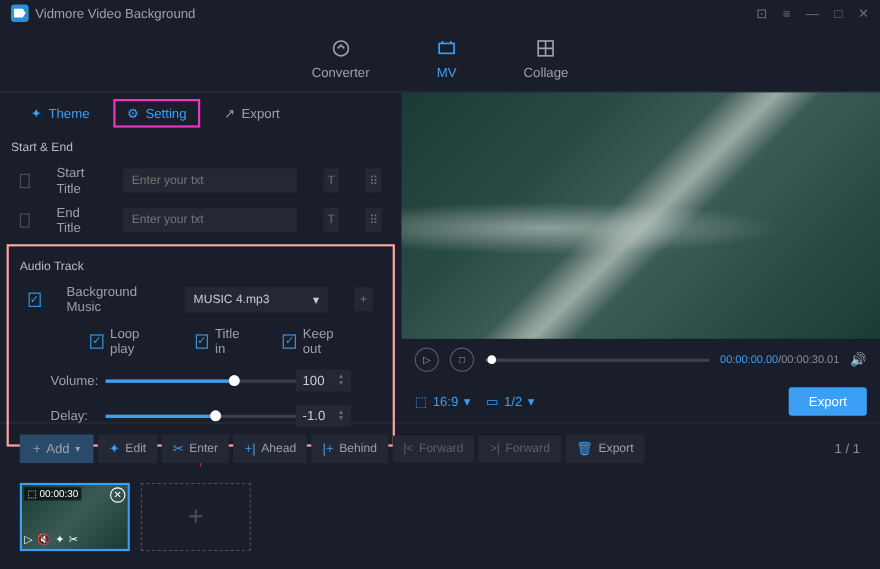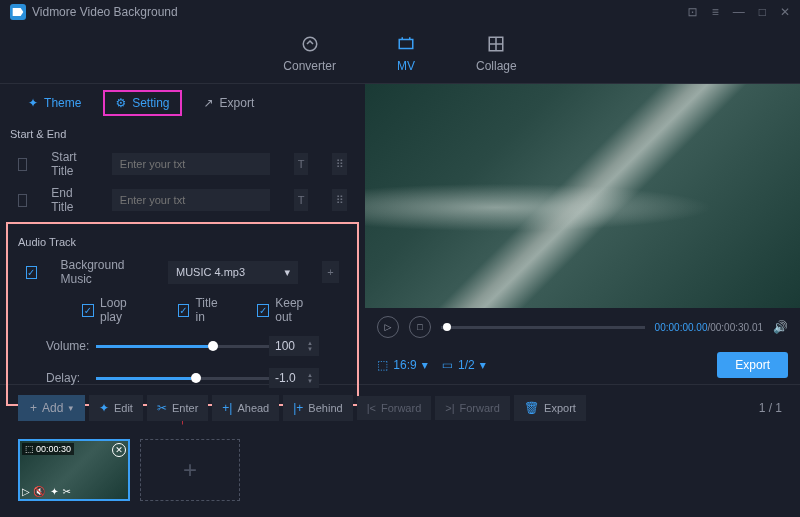--- a/index.html
+++ b/index.html
@@ -49,21 +49,21 @@
 .time-txt .dur{color:#8a8f9d;}
 .ratio-bar{background:#1a1e2a;padding:6px 12px;display:flex;align-items:center;gap:14px;}
 .ratio-item{display:flex;align-items:center;gap:5px;color:#3a9ff5;cursor:pointer;}
 .export-btn{margin-left:auto;background:#3a9ff5;color:#fff;padding:6px 18px;border-radius:3px;cursor:pointer;}
 .toolbar{display:flex;padding:10px 18px;gap:4px;border-top:1px solid #2a2e3a;align-items:center;}
 .tool-btn{background:#232834;padding:6px 10px;display:flex;align-items:center;gap:5px;cursor:pointer;font-size:11px;color:#9ba0ae;}
 .tool-btn .ic{color:#3a9ff5;font-size:12px;}
 .add-btn{background:#2a4a6a;padding:6px 12px;display:flex;align-items:center;gap:5px;cursor:pointer;}
 .page-count{margin-left:auto;color:#8a8f9d;}
 .clips{display:flex;padding:8px 18px;gap:10px;}
-.clip{width:112px;height:62px;position:relative;border:2px solid #3a9ff5;background:linear-gradient(135deg,#1a3a35,#3a5a55,#1a3a35);cursor:pointer;padding-left:12px;}
+.clip{width:100px;height:62px;position:relative;border:2px solid #3a9ff5;background:linear-gradient(135deg,#1a3a35,#3a5a55,#1a3a35);cursor:pointer;padding-left:12px;}
 .clip-time{position:absolute;top:2px;left:2px;background:rgba(0,0,0,0.6);color:#fff;font-size:9px;padding:1px 3px;}
 .clip-close{position:absolute;top:2px;right:2px;width:14px;height:14px;border:1px solid #fff;border-radius:50%;color:#fff;font-size:9px;display:flex;align-items:center;justify-content:center;}
 .clip-icons{position:absolute;bottom:2px;left:2px;display:flex;gap:4px;color:#fff;font-size:10px;}
 .clip-add{width:100px;height:62px;border:1px dashed #4a5060;display:flex;align-items:center;justify-content:center;color:#4a5060;font-size:24px;cursor:pointer;}
 svg{width:18px;height:18px;}
 </style>
 </head>
 <body>
 
 <div class="titlebar">

